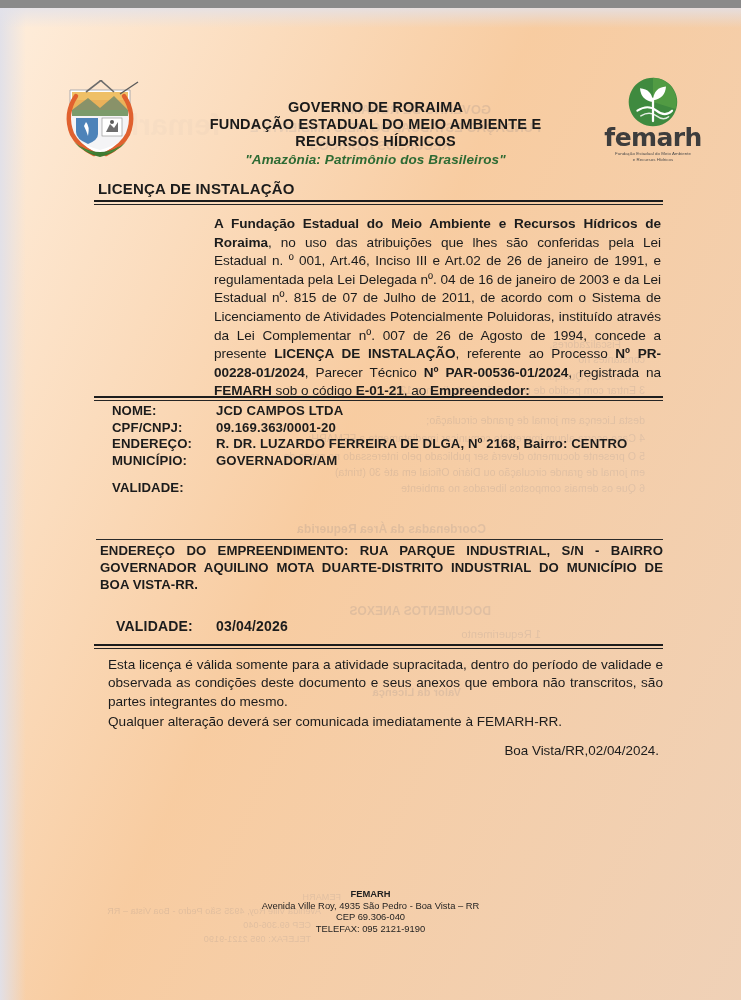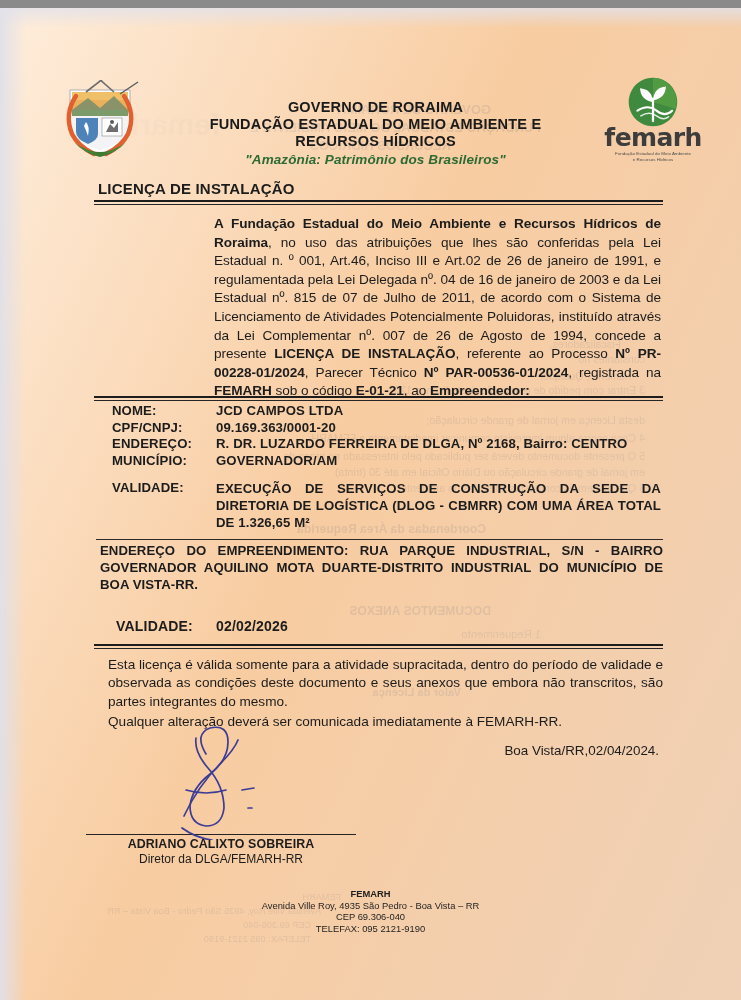--- a/index.html
+++ b/index.html
@@ -436,58 +436,42 @@
     <div class="field-row">
       <div class="field-label">ENDEREÇO:</div>
       <div class="field-value justify">R. DR. LUZARDO FERREIRA DE DLGA, Nº 2168, Bairro: CENTRO</div>
     </div>
     <div class="field-row">
       <div class="field-label">MUNICÍPIO:</div>
       <div class="field-value">GOVERNADOR/AM</div>
     </div>
     <div class="field-row activity">
       <div class="field-label">VALIDADE:</div>
-      <div class="field-value justify">EXECUÇÃO DE SERVIÇOS DE CONSTRUÇÃO DA SEDE DA DIRETORIA DE LOGÍSTICA (DLOG - CBMRR) COM UMA ÁREA TOTAL DE 1.326,65 M²</div>
     </div>
   </div>
 
   <div class="rule-single" style="top:531px;"></div>
   <div id="empreendimento">ENDEREÇO DO EMPREENDIMENTO: RUA PARQUE INDUSTRIAL, S/N - BAIRRO GOVERNADOR AQUILINO MOTA DUARTE-DISTRITO INDUSTRIAL DO MUNICÍPIO DE BOA VISTA-RR.</div>
 
   <div id="validade-row">
     <div id="validade-label">VALIDADE:</div>
-    <div id="validade-value">02/02/2026</div>
+    <div id="validade-value">03/04/2026</div>
   </div>
   <div class="rule-double" style="top:636px;"></div>
 
   <div id="closing">
     <p>Esta licença é válida somente para a atividade supracitada, dentro do período de validade e observada as condições deste documento e seus anexos que embora não transcritos, são partes integrantes do mesmo.</p>
     <p class="last">Qualquer alteração deverá ser comunicada imediatamente à FEMARH-RR.</p>
   </div>
 
   <div id="placedate">Boa Vista/RR,02/04/2024.</div>
 
   <div id="signatures">
 
 
-    <div class="sig-block right">
-      <svg class="sig-ink" viewBox="0 0 270 120" preserveAspectRatio="none">
-        <g fill="none" stroke="#3c3c96" stroke-width="1.7" stroke-linecap="round">
-          <path d="M120 34 Q108 14 124 8 Q142 4 142 22 Q142 40 124 54 Q106 68 104 86 Q104 104 120 106 Q136 106 138 88 Q138 66 122 48 Q108 32 110 18"></path>
-          <path d="M98 96 Q112 66 134 44 Q148 30 152 20"></path>
-          <path d="M100 70 Q120 76 140 70"></path>
-          <path d="M96 108 Q110 118 126 120"></path>
-          <path d="M156 70 L168 68"></path>
-          <path d="M162 88 L166 88"></path>
-        </g>
-      </svg>
-      <div class="sig-rule"></div>
-      <div class="sig-name">ADRIANO CALIXTO SOBREIRA</div>
-      <div class="sig-role">Diretor da DLGA/FEMARH-RR</div>
-    </div>
   </div>
 
   <div id="footer">
     <div class="f-bold">FEMARH</div>
     <div>Avenida Ville Roy, 4935 São Pedro - Boa Vista – RR</div>
     <div>CEP 69.306-040</div>
     <div>TELEFAX: 095 2121-9190</div>
   </div>
 
 </div>

